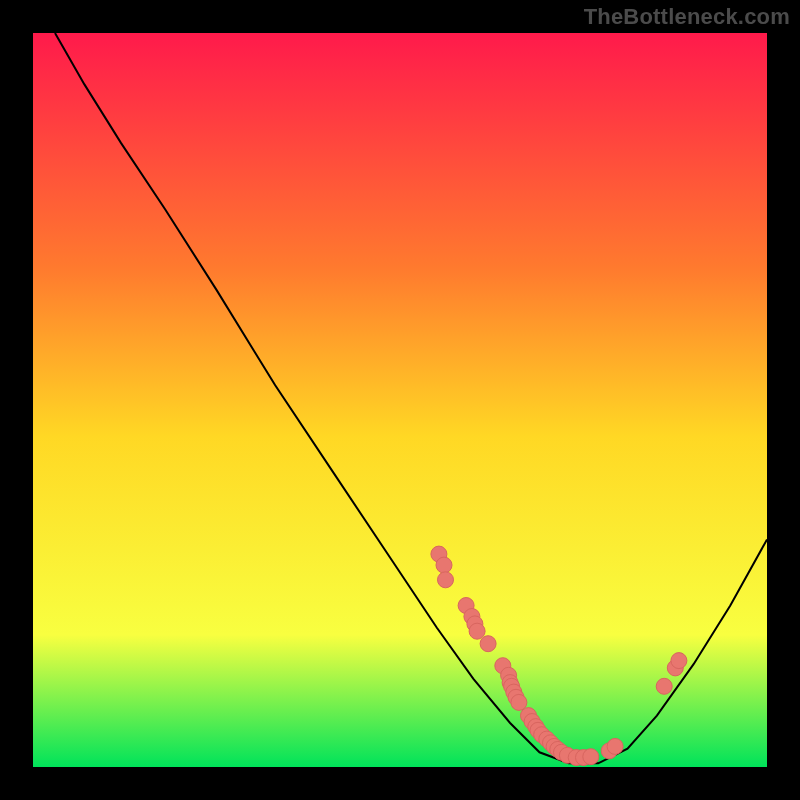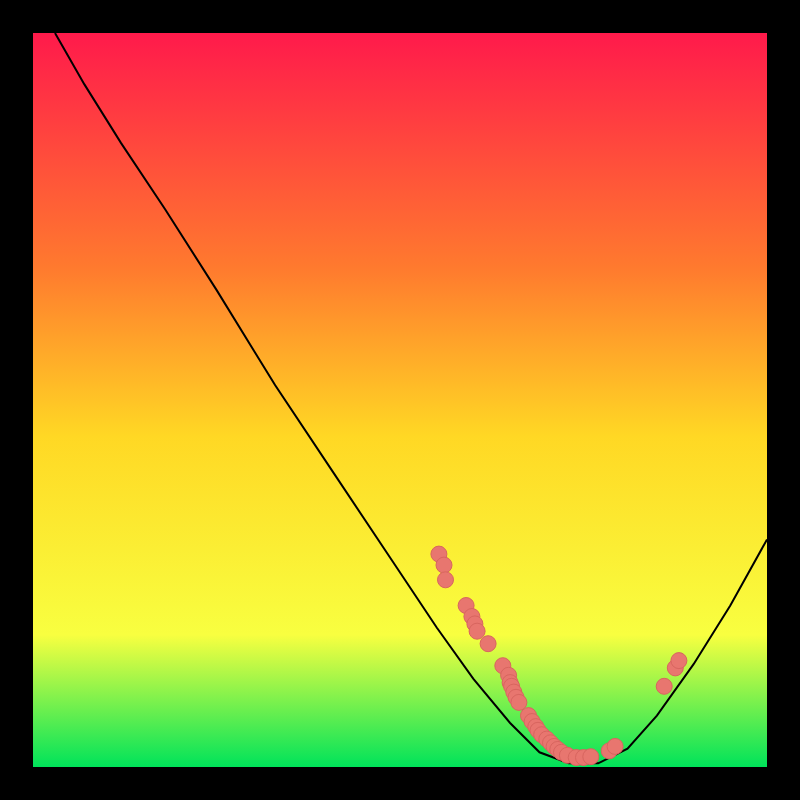--- a/index.html
+++ b/index.html
@@ -32,20 +32,21 @@
   svg {
     position: absolute;
     left: 0;
     top: 0;
   }
 </style>
 </head>
 <body>
 
 <div class="frame">
+  <div class="watermark">TheBottleneck.com</div>
   <svg id="chart-svg" width="800" height="800">
     <defs>
       <linearGradient id="heat" x1="0" y1="0" x2="0" y2="1">
         <stop id="g0" offset="0%" stop-color="#ff1a4b"></stop>
         <stop id="g1" offset="32%" stop-color="#ff7a2e"></stop>
         <stop id="g2" offset="55%" stop-color="#ffd824"></stop>
         <stop id="g3" offset="82%" stop-color="#f8ff40"></stop>
         <stop id="g4" offset="100%" stop-color="#00e35a"></stop>
       </linearGradient>
     </defs>

